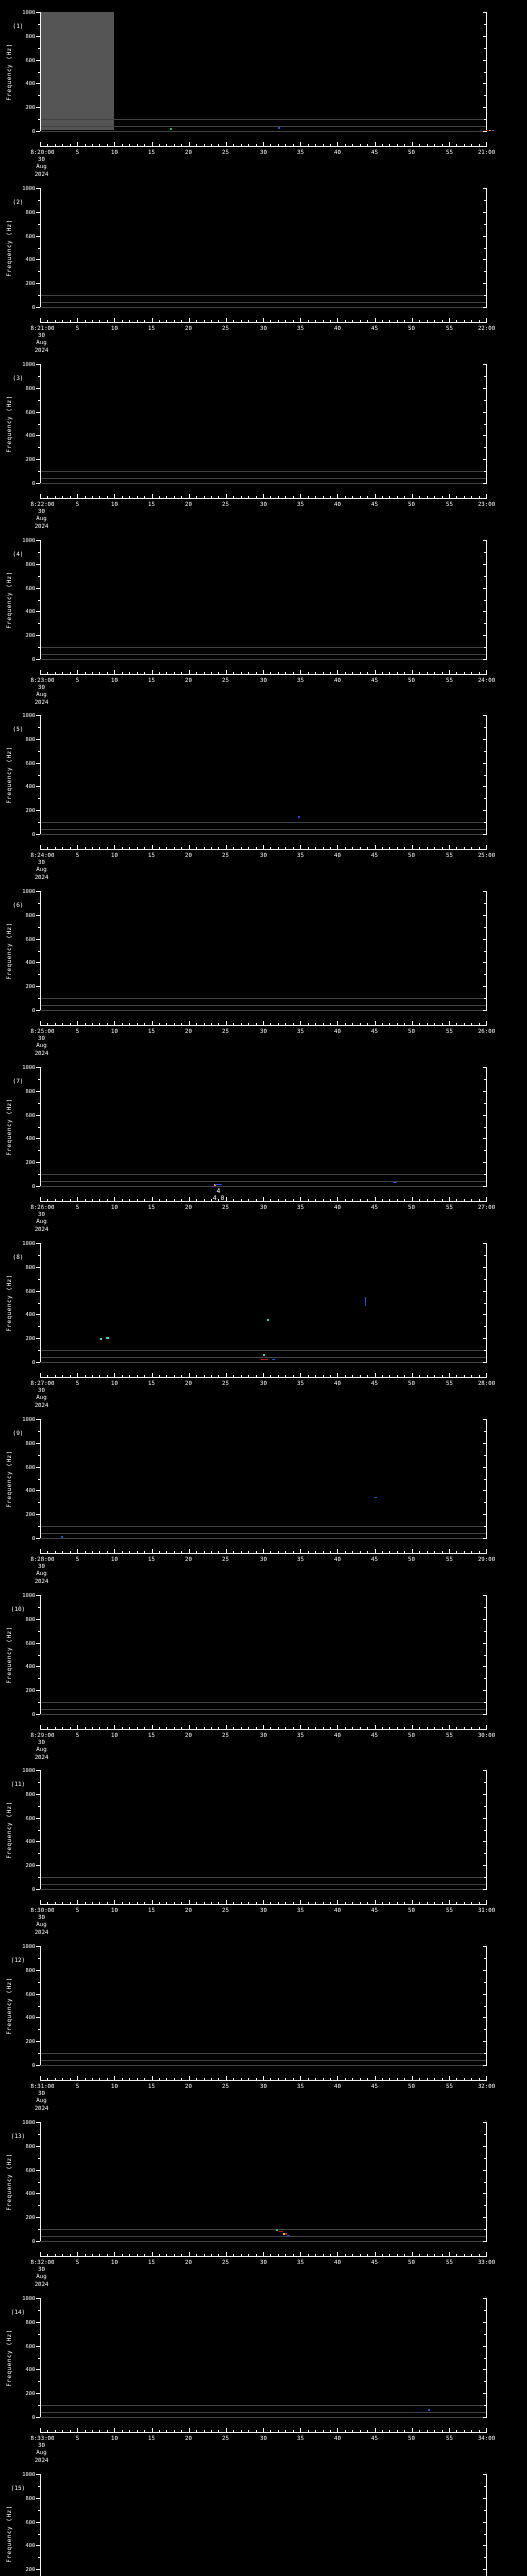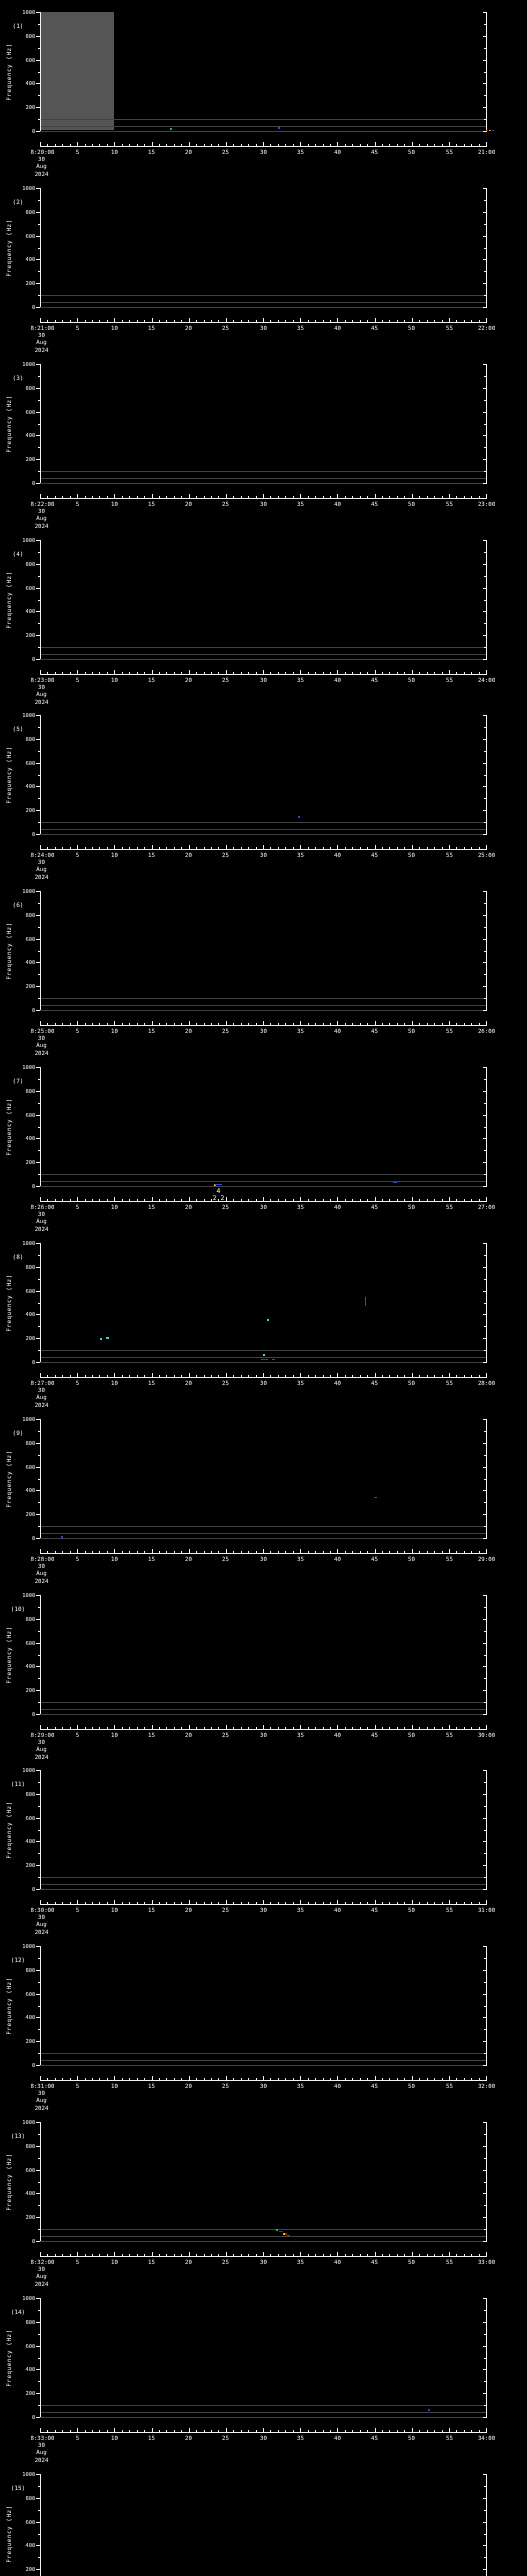--- a/index.html
+++ b/index.html
@@ -822,21 +822,21 @@
       <div class="abs" style="left: 280px; top: 149px; width: 41px; text-align: center; font-size: 5.7px;">35</div>
       <div class="abs" style="left: 317px; top: 149px; width: 41px; text-align: center; font-size: 5.7px;">40</div>
       <div class="abs" style="left: 354px; top: 149px; width: 41px; text-align: center; font-size: 5.7px;">45</div>
       <div class="abs" style="left: 391px; top: 149px; width: 41px; text-align: center; font-size: 5.7px;">50</div>
       <div class="abs" style="left: 429px; top: 149px; width: 41px; text-align: center; font-size: 5.7px;">55</div>
       <div class="abs" style="left: 466px; top: 149px; width: 41px; text-align: center; font-size: 5.7px;">27:00</div>
       <div class="abs" style="left: 21px; top: 156px; width: 41px; text-align: center; font-size: 5.7px;">30</div>
       <div class="abs" style="left: 21px; top: 163px; width: 41px; text-align: center; font-size: 5.7px;">Aug</div>
       <div class="abs" style="left: 21px; top: 171px; width: 41px; text-align: center; font-size: 5.7px;">2024</div>
       <div class="abs" style="left: 198px; top: 132px; width: 41px; text-align: center; font-size: 6.4px;">4</div>
-      <div class="abs" style="left: 198px; top: 139px; width: 41px; text-align: center; font-size: 6.4px;">2.2</div>
+      <div class="abs" style="left: 198px; top: 139px; width: 41px; text-align: center; font-size: 6.4px;">4.0</div>
     </div>
     <div class="panel" style="top: 1231px; height: 176px; left: 0px; width: 528px;">
       <div class="abs" style="left: 8.2px; top: 72px; transform: translate(-50%, -50%) rotate(-90deg); white-space: nowrap; font-size: 6px; letter-spacing: 0.5px;">Frequency (Hz)</div>
       <div class="abs" style="left: 0px; top: 21.6px; width: 36px; text-align: center; font-size: 6px;">(8)</div>
       <div class="abs" style="left: 40px; top: 119px; width: 446px; height: 0.5px; background: rgb(66, 66, 66);"></div>
       <div class="abs" style="left: 40px; top: 126px; width: 446px; height: 0.5px; background: rgb(66, 66, 66);"></div>
       <div class="abs" style="left: 40px; top: 131px; width: 446px; height: 0.5px; background: rgb(66, 66, 66);"></div>
       <div class="abs" style="left: 40px; top: 12.4px; width: 0.5px; height: 119px; background: rgb(242, 242, 242);"></div>
       <div class="abs" style="left: 486px; top: 12.4px; width: 0.5px; height: 119px; background: rgb(242, 242, 242);"></div>
       <div class="abs" style="left: 36px; top: 131px; width: 4.1px; height: 0.5px; background: rgb(242, 242, 242);"></div>

